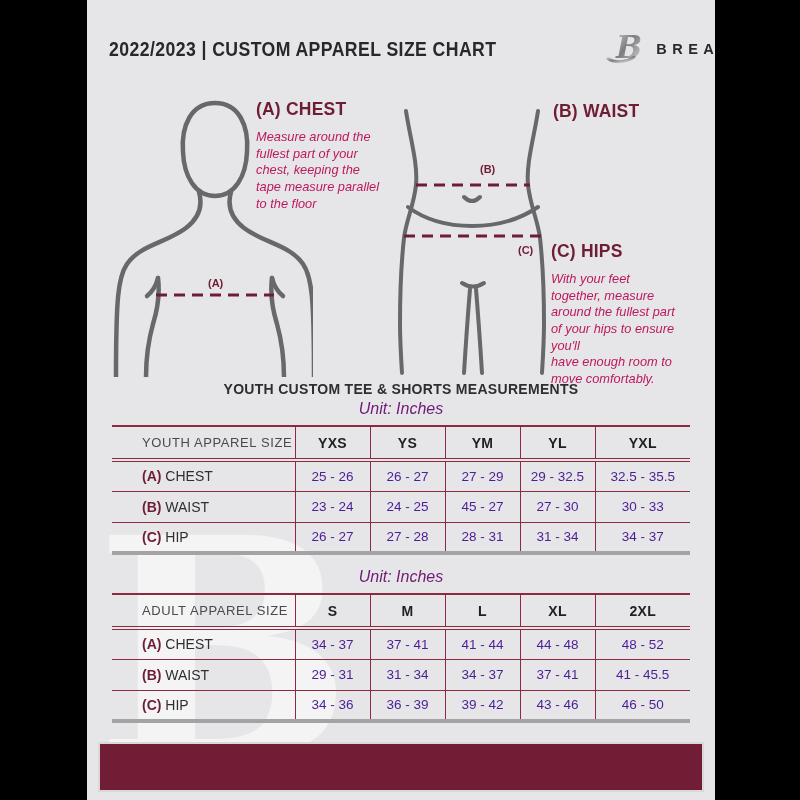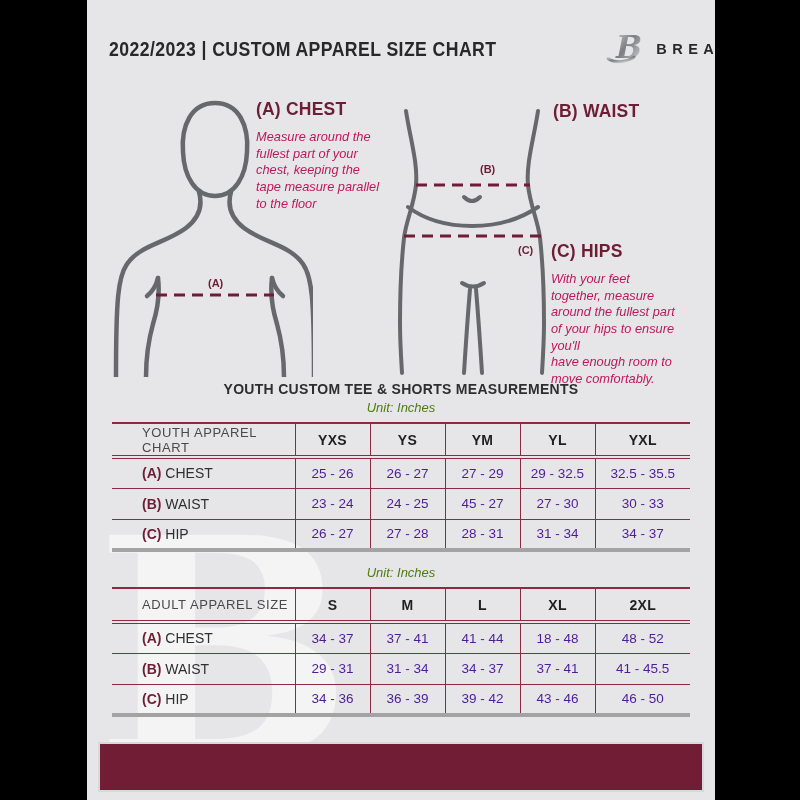--- a/index.html
+++ b/index.html
@@ -41,21 +41,21 @@
   .guide-c { left:464px; top:148px; width:162px; }
   .guide-heading { font-weight:bold; font-size:17.5px; color:#6e1d35; letter-spacing:0.2px; }
   .guide-body {
     margin-top:9px; font-style:italic; font-size:12.8px; line-height:1.3;
     color:#be185d; white-space:pre-line; font-weight:500;
   }
 
   
   .section { text-align:center; }
   .sec-title { font-weight:bold; font-size:14px; color:#2e2e30; letter-spacing:0.3px; }
-  .sec-unit { font-style:italic; font-size:13px; color:#4d7c0f; margin-top:3px; }
+  .sec-unit { font-style:italic; font-size:16px; color:#701a75; margin-top:3px; }
   .sec-youth { margin-top:4px; }
   .sec-adult { margin-top:13px; }
 
   
   table { width:578px; margin:7px auto 0; border-collapse:collapse; border-top:2px solid #8e2942; }
   th, td { font-weight:normal; }
   thead th { height:34px; border-bottom:4px double #8e2942; }
   tbody td { height:31px; border-bottom:1.4px solid #8e2942; }
   tbody tr:last-child td { border-bottom:4px solid #a3a3a3; }
   th + th, td + td { border-left:1.4px solid #8e2942; }
@@ -171,21 +171,21 @@
         <colgroup>
             <col class="c-label">
             <col class="c-sz">
             <col class="c-sz">
             <col class="c-sz">
             <col class="c-sz">
             <col class="c-szl">
           </colgroup>
         <thead>
           <tr>
-            <th class="size-hdr-label">YOUTH APPAREL CHART</th>
+            <th class="size-hdr-label">YOUTH APPAREL SIZE</th>
             <th class="size-hdr">YXS</th>
             <th class="size-hdr">YS</th>
             <th class="size-hdr">YM</th>
             <th class="size-hdr">YL</th>
             <th class="size-hdr">YXL</th>
           </tr>
         </thead>
         <tbody>
           <tr>
             <td class="row-label"><span class="row-key">(A)</span> <span>CHEST</span></td>
@@ -235,21 +235,21 @@
             <th class="size-hdr">XL</th>
             <th class="size-hdr">2XL</th>
           </tr>
         </thead>
         <tbody>
           <tr>
             <td class="row-label"><span class="row-key">(A)</span> <span>CHEST</span></td>
             <td class="cell-val">34 - 37</td>
             <td class="cell-val">37 - 41</td>
             <td class="cell-val">41 - 44</td>
-            <td class="cell-val">18 - 48</td>
+            <td class="cell-val">44 - 48</td>
             <td class="cell-val">48 - 52</td>
           </tr>
           <tr>
             <td class="row-label"><span class="row-key">(B)</span> <span>WAIST</span></td>
             <td class="cell-val">29 - 31</td>
             <td class="cell-val">31 - 34</td>
             <td class="cell-val">34 - 37</td>
             <td class="cell-val">37 - 41</td>
             <td class="cell-val">41 - 45.5</td>
           </tr>

